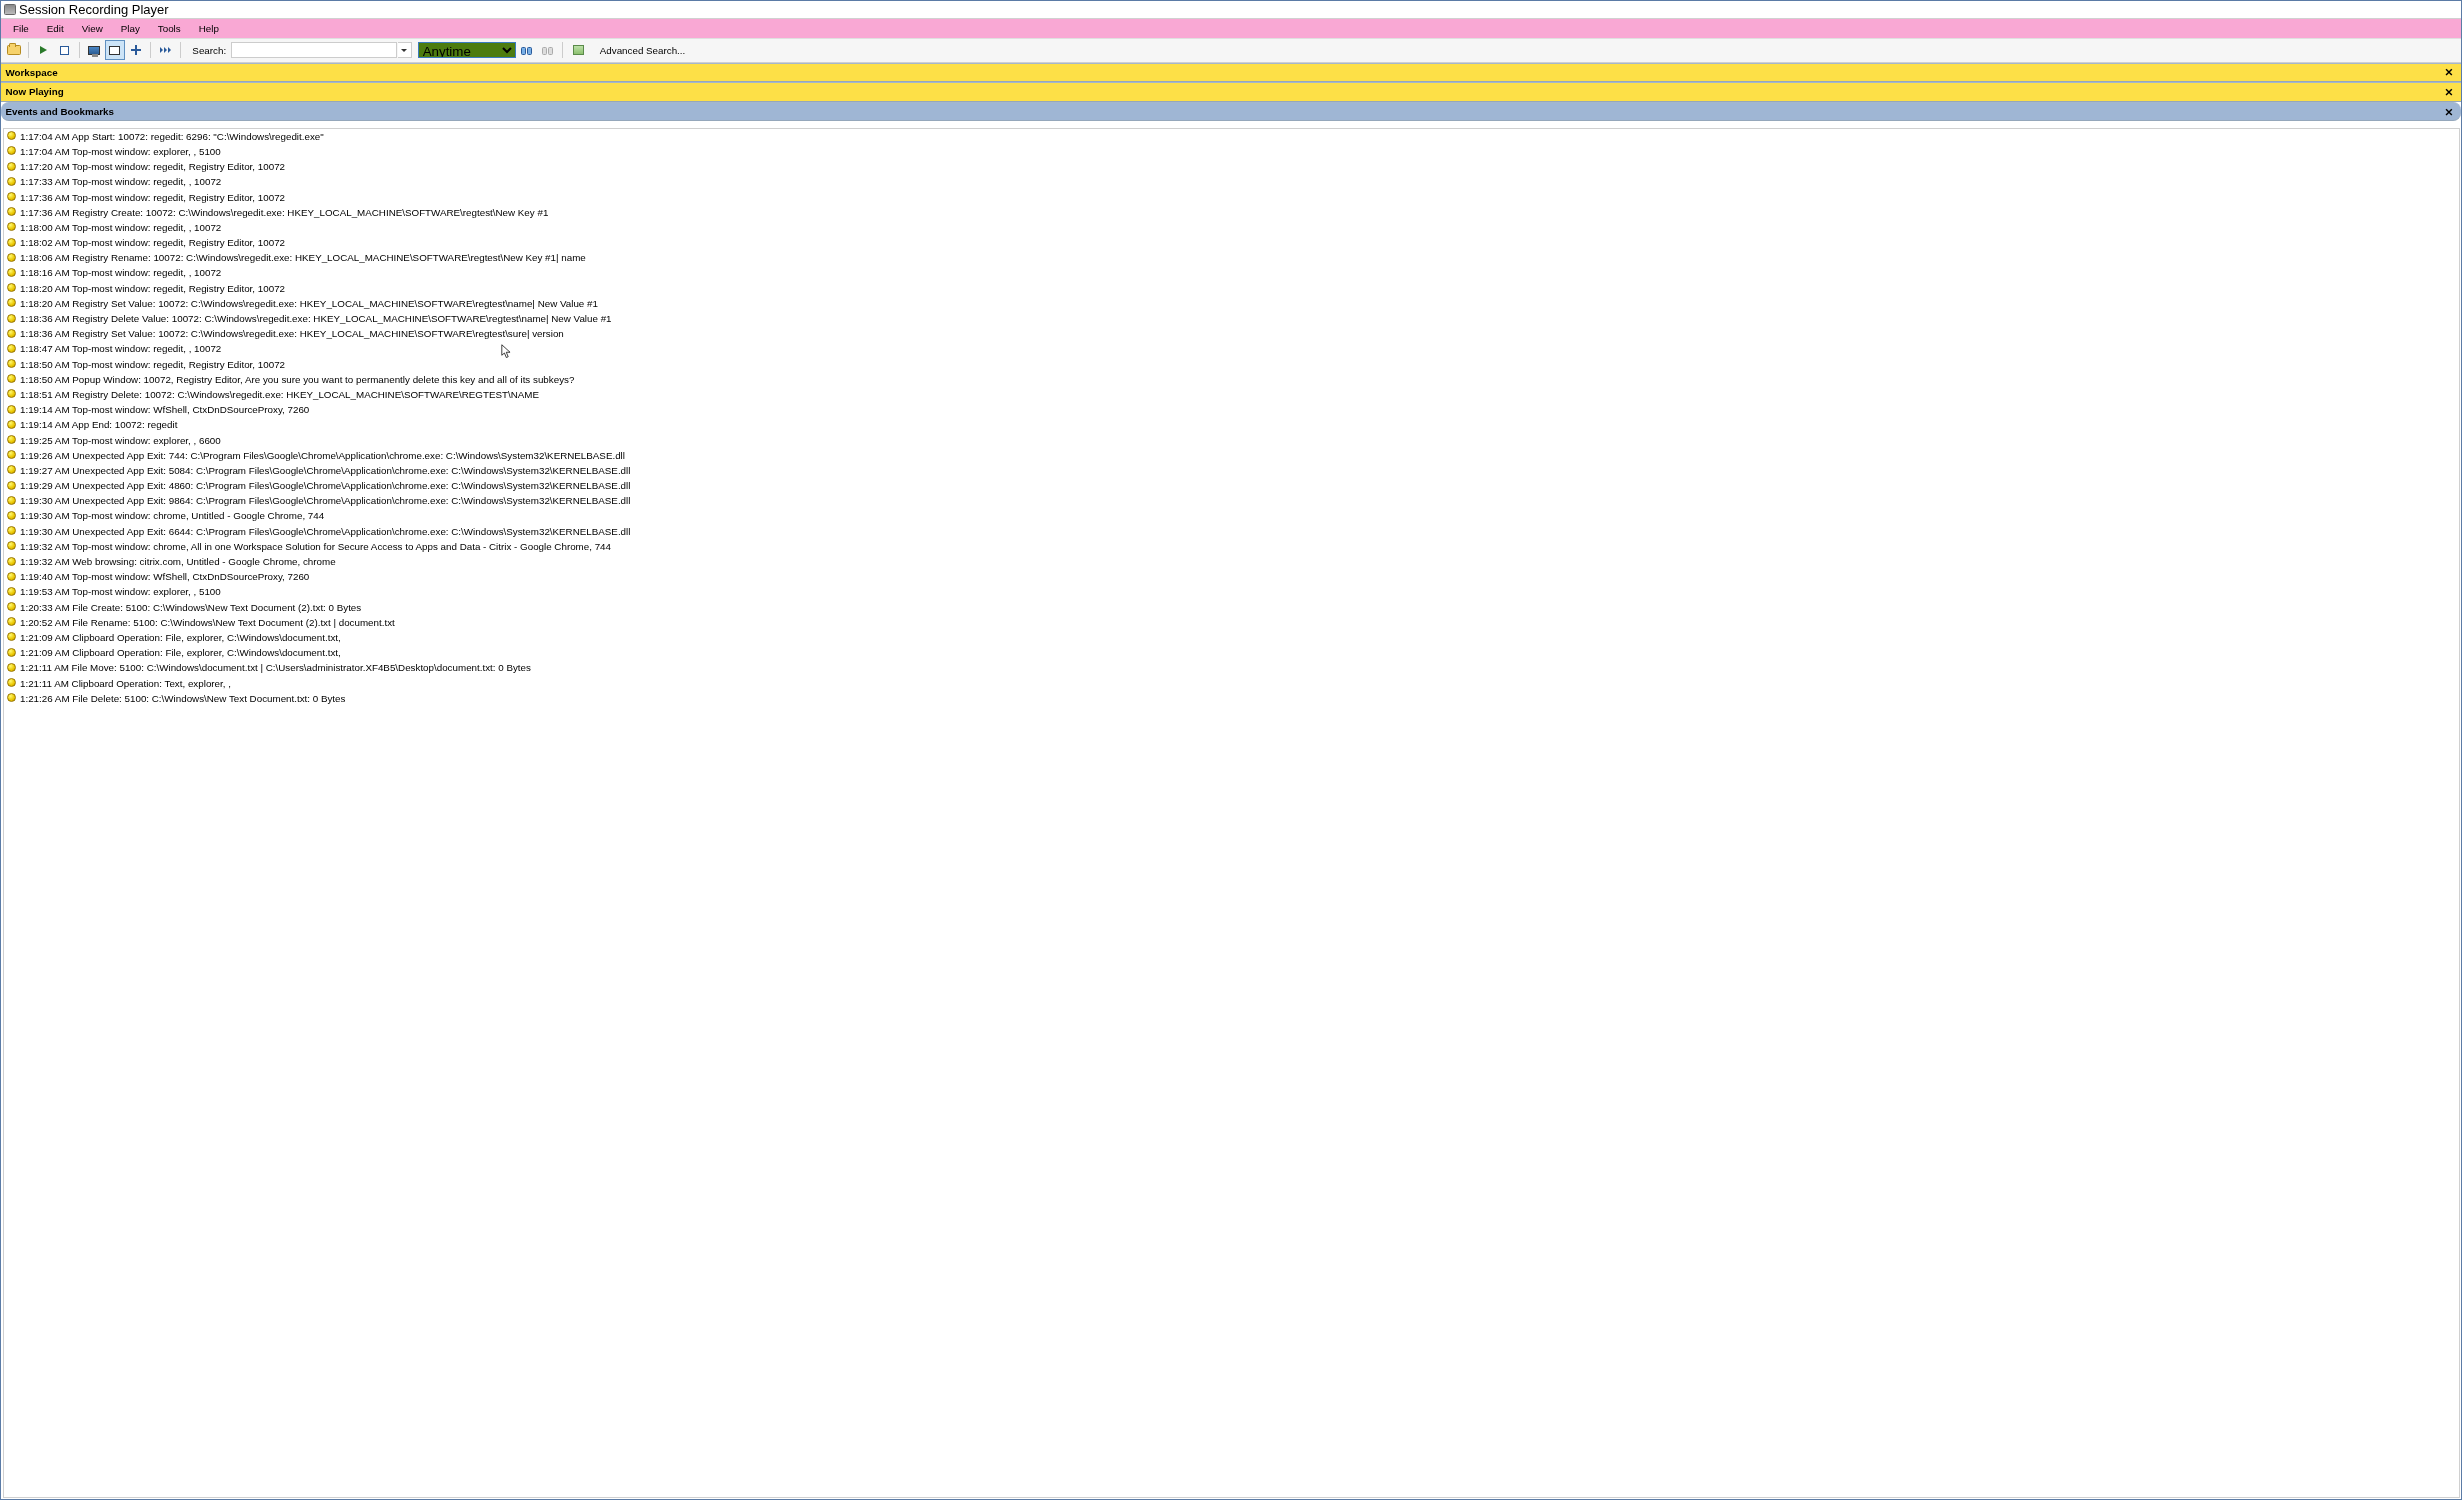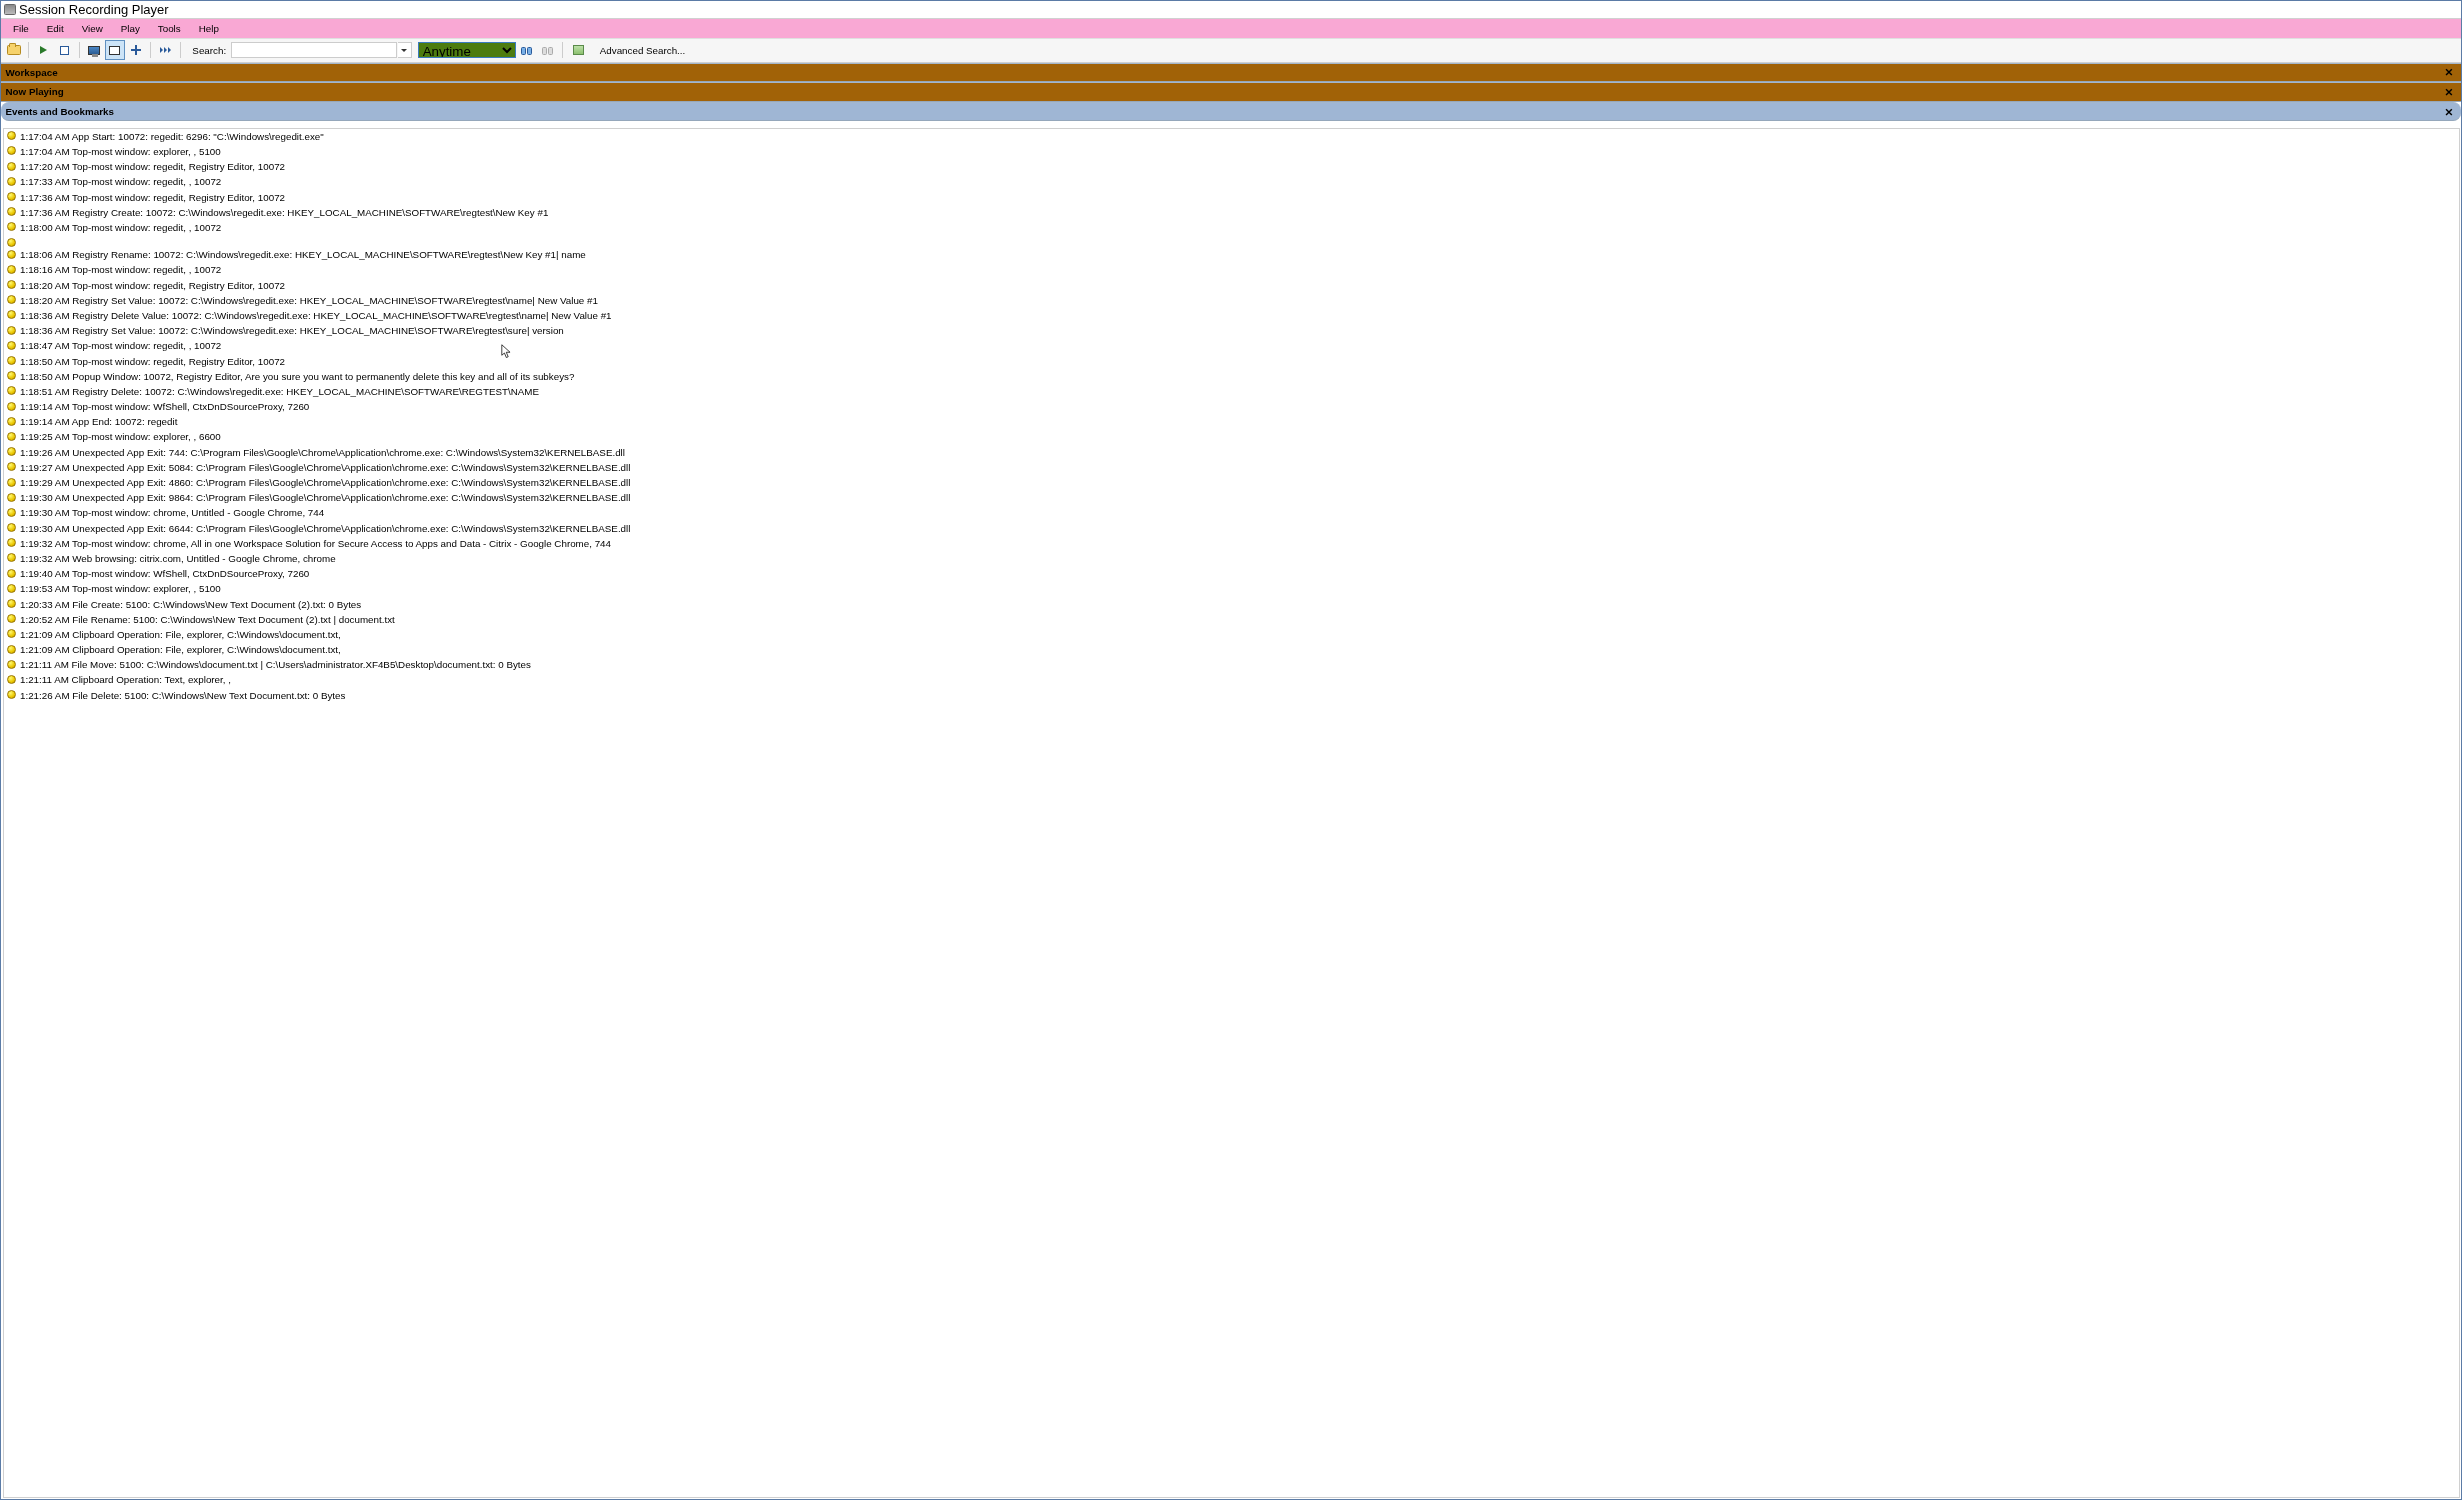--- a/index.html
+++ b/index.html
@@ -11,21 +11,21 @@
   .menu-bar .menu-item { padding: 2.3px 7.5px; cursor: default; }
   .toolbar { height: 24px; background: #f6f6f6; border-bottom: 0.8px solid #d0d0d0; display: flex; align-items: center; padding: 0 3px; gap: 1.5px; }
   .toolbar .btn { width: 19.6px; height: 19.6px; display:flex; align-items:center; justify-content:center; border:0.8px solid transparent; cursor:default;}
   .toolbar .btn.pressed { border:0.8px solid #6090c0; background:#cde4f7;}
   .toolbar .sep { width:0.8px; height:16.6px; background:#ccc; margin:0 3px;}
   .toolbar .search-label { margin-left:7.5px; margin-right:3px;}
   .toolbar input.search-field { width:166px; height:16.6px; border:0.8px solid #ccc; padding:0 3px;}
   .toolbar .dd-arrow { width:13.6px; height:16.6px; border:0.8px solid #ccc; border-left:none; display:flex;align-items:center;justify-content:center; background:#fff;}
   .toolbar select.anytime { width:98px; height:16.6px; border:0.8px solid #3b7bbf; background:#4d7c0f; margin-left:4.5px;}
   .toolbar .adv-btn { height:19.6px; display:flex; align-items:center; gap:16px; padding:0 4.5px; border:0.8px solid transparent; cursor:default;}
-  .pane-header { height:19.6px; background:#a16207; border-top:0.8px solid #a5b7cb; border-bottom:0.8px solid #95a7bb; display:flex; align-items:center; justify-content:space-between; padding:0 4.5px; font-weight:bold;}
+  .pane-header { height:19.6px; background:#fde047; border-top:0.8px solid #a5b7cb; border-bottom:0.8px solid #95a7bb; display:flex; align-items:center; justify-content:space-between; padding:0 4.5px; font-weight:bold;}
   .pane-header .close-x { font-family:Arial; font-size:10.6px; font-weight:bold; cursor:default; padding:0 3px;}
   .pane-header.events { background:#9fb6d4;border-radius:8px; }
   .event-list { position:absolute; top:127px; bottom:1.5px; left:1.5px; right:1.5px; overflow-y:scroll; background:#fff; border:0.8px solid #d0d0d0;}
   .event-row { display:flex; align-items:flex-start; gap:4.5px; padding:0.8px 3px; white-space:nowrap; font-size:9.8px; line-height:13.6px;}
   .event-row .bullet { width:9px; height:9px; border-radius:50%; background:radial-gradient(circle at 35% 30%, #fff971, #eac600 60%, #b79000); border:0.8px solid #997600; flex:0 0 9px; margin-top:1.5px;}
   .event-row .txt { flex:1 1 auto; overflow:hidden; text-overflow:clip;}
   .frame-border { border:0.8px solid #5b7ba6; height:100%; display:flex; flex-direction:column; position:relative; }
   
   .ic-folder{width:13.6px;height:10.6px;background:#f6d26b;border:0.8px solid #b58a20;border-radius:1.5px;position:relative}
   .ic-folder::before{content:"";position:absolute;top:-3px;left:0.8px;width:5.3px;height:3px;background:#f6d26b;border:0.8px solid #b58a20;border-bottom:none;border-radius:1.5px 1.5px 0 0}
@@ -163,20 +163,21 @@
       <div class="event-row">
         <span class="bullet"></span>
         <span class="txt">1:17:36 AM  Registry Create: 10072: C:\Windows\regedit.exe: HKEY_LOCAL_MACHINE\SOFTWARE\regtest\New Key #1</span>
       </div>
       <div class="event-row">
         <span class="bullet"></span>
         <span class="txt">1:18:00 AM  Top-most window: regedit, , 10072</span>
       </div>
       <div class="event-row">
         <span class="bullet"></span>
+        <span class="txt">1:18:02 AM  Top-most window: regedit, Registry Editor, 10072</span>
       </div>
       <div class="event-row">
         <span class="bullet"></span>
         <span class="txt">1:18:06 AM  Registry Rename: 10072: C:\Windows\regedit.exe: HKEY_LOCAL_MACHINE\SOFTWARE\regtest\New Key #1| name</span>
       </div>
       <div class="event-row">
         <span class="bullet"></span>
         <span class="txt">1:18:16 AM  Top-most window: regedit, , 10072</span>
       </div>
       <div class="event-row">

